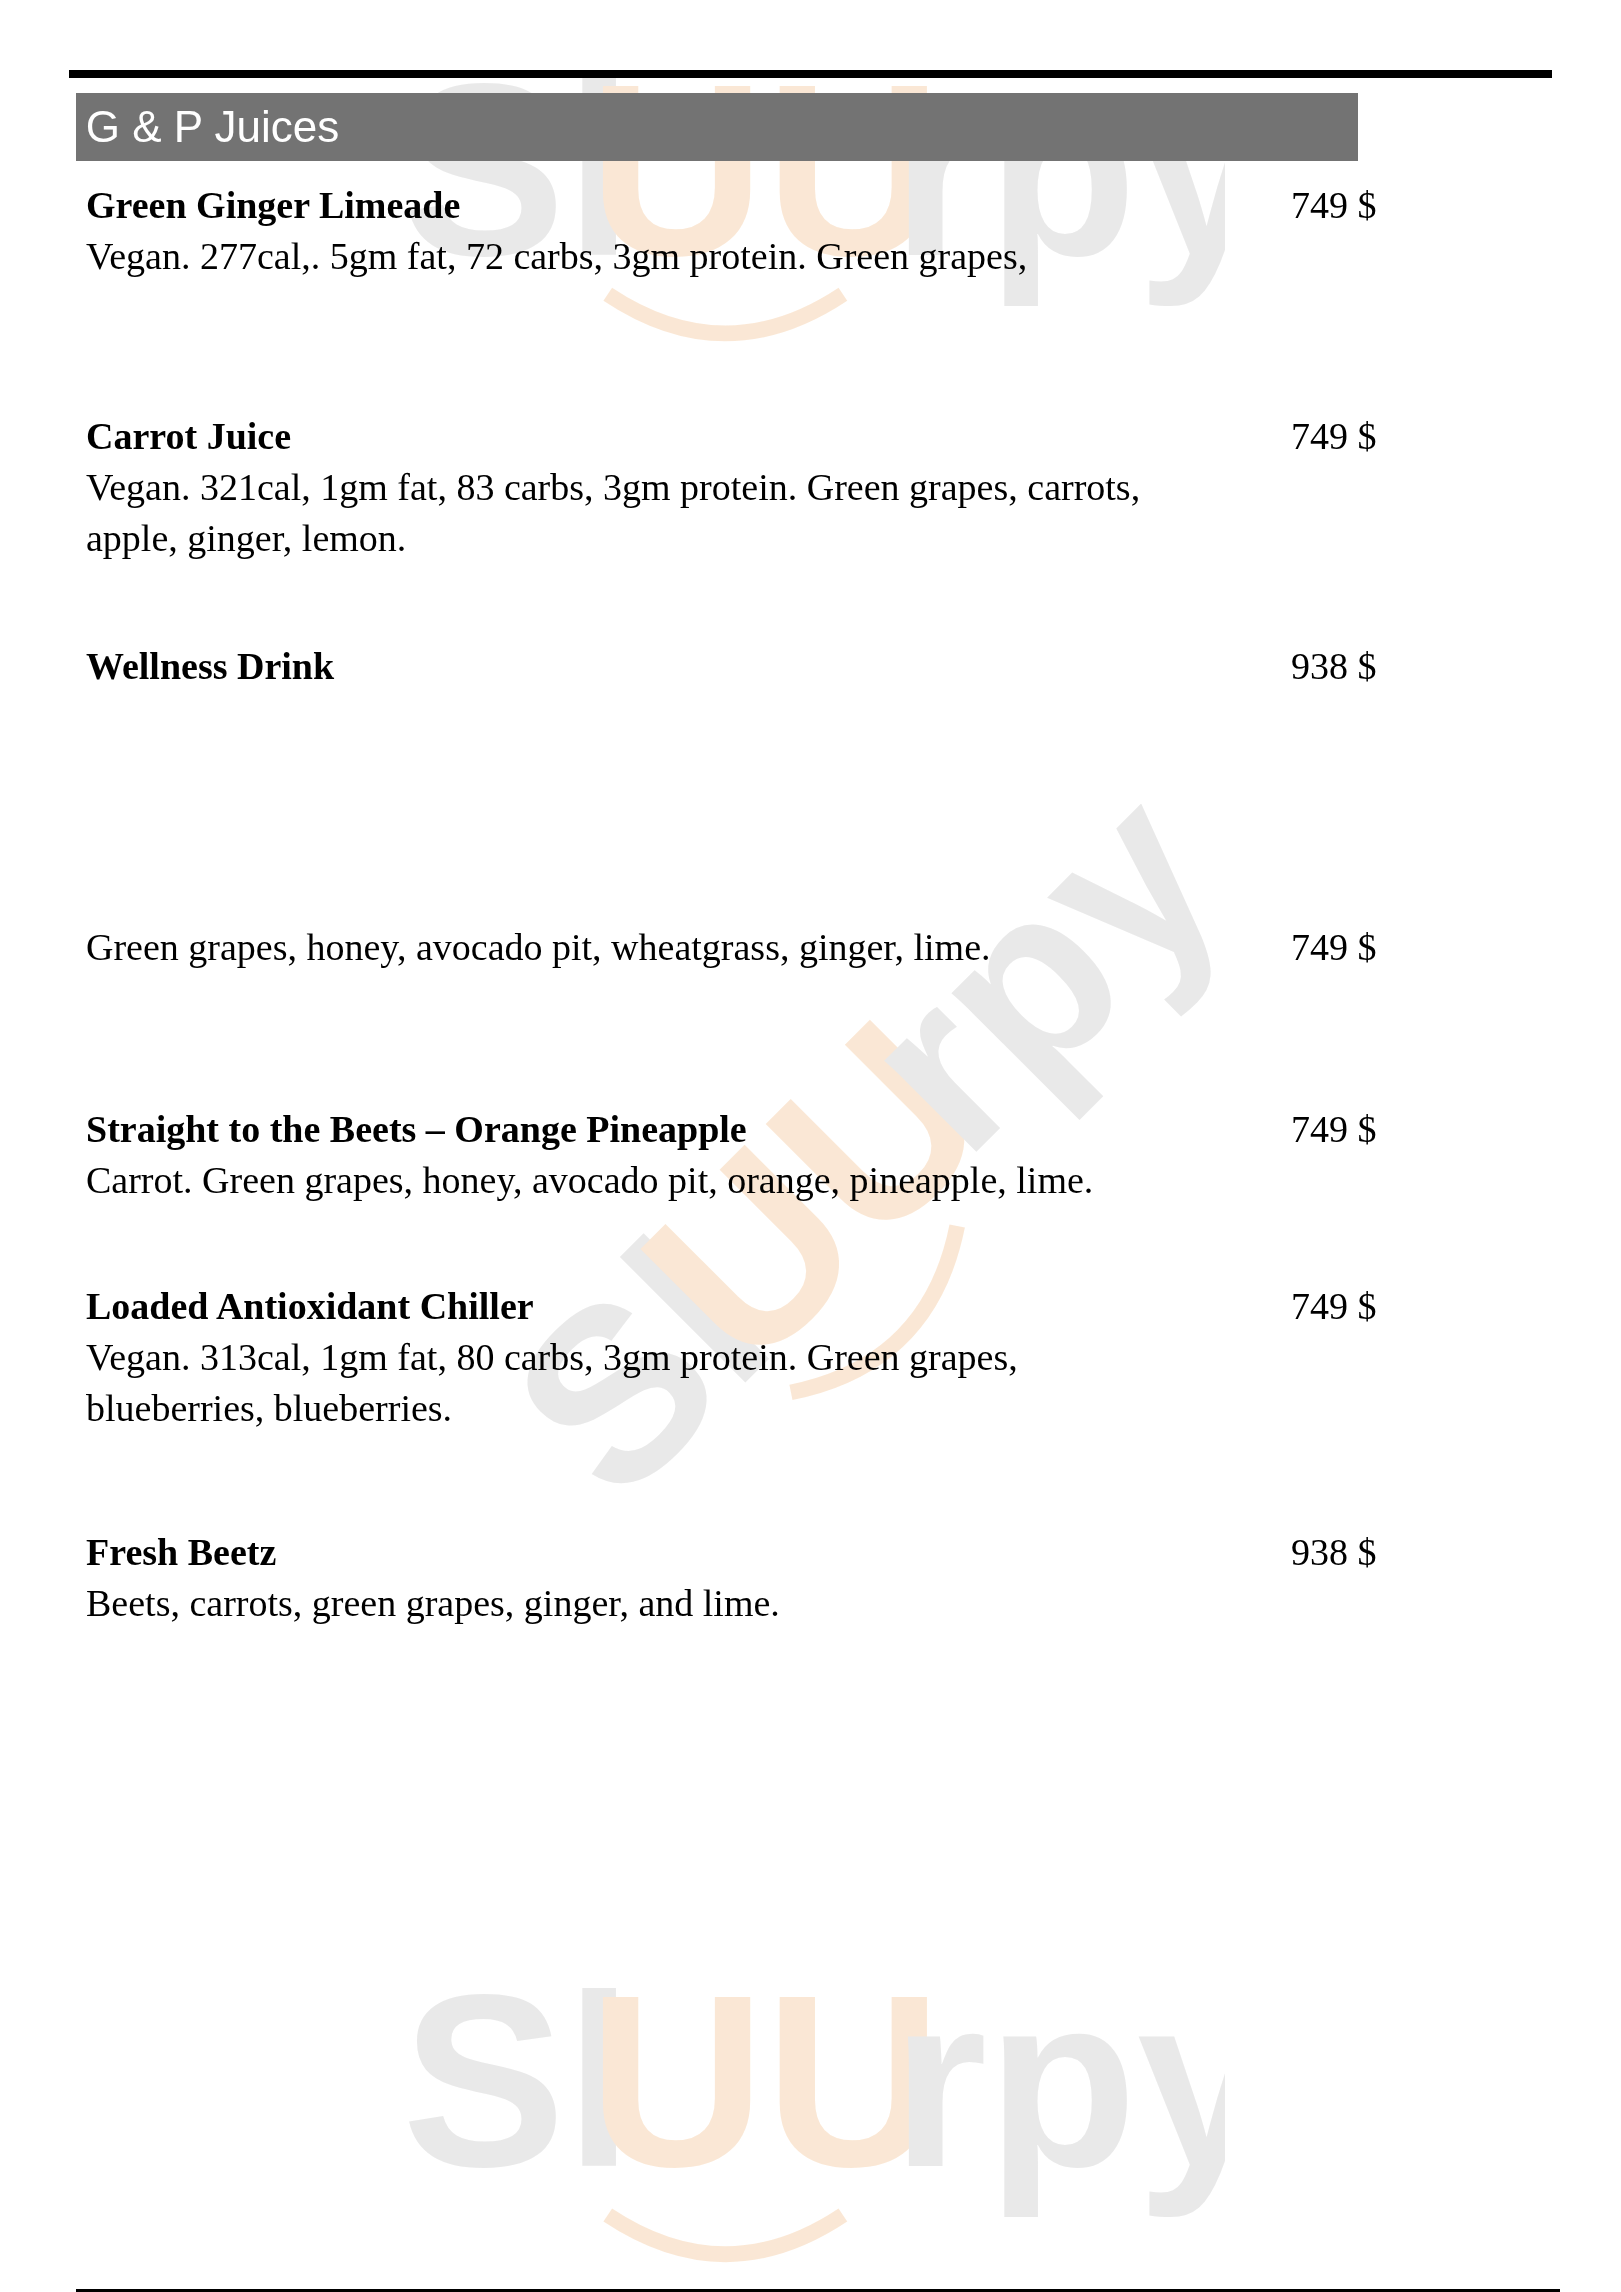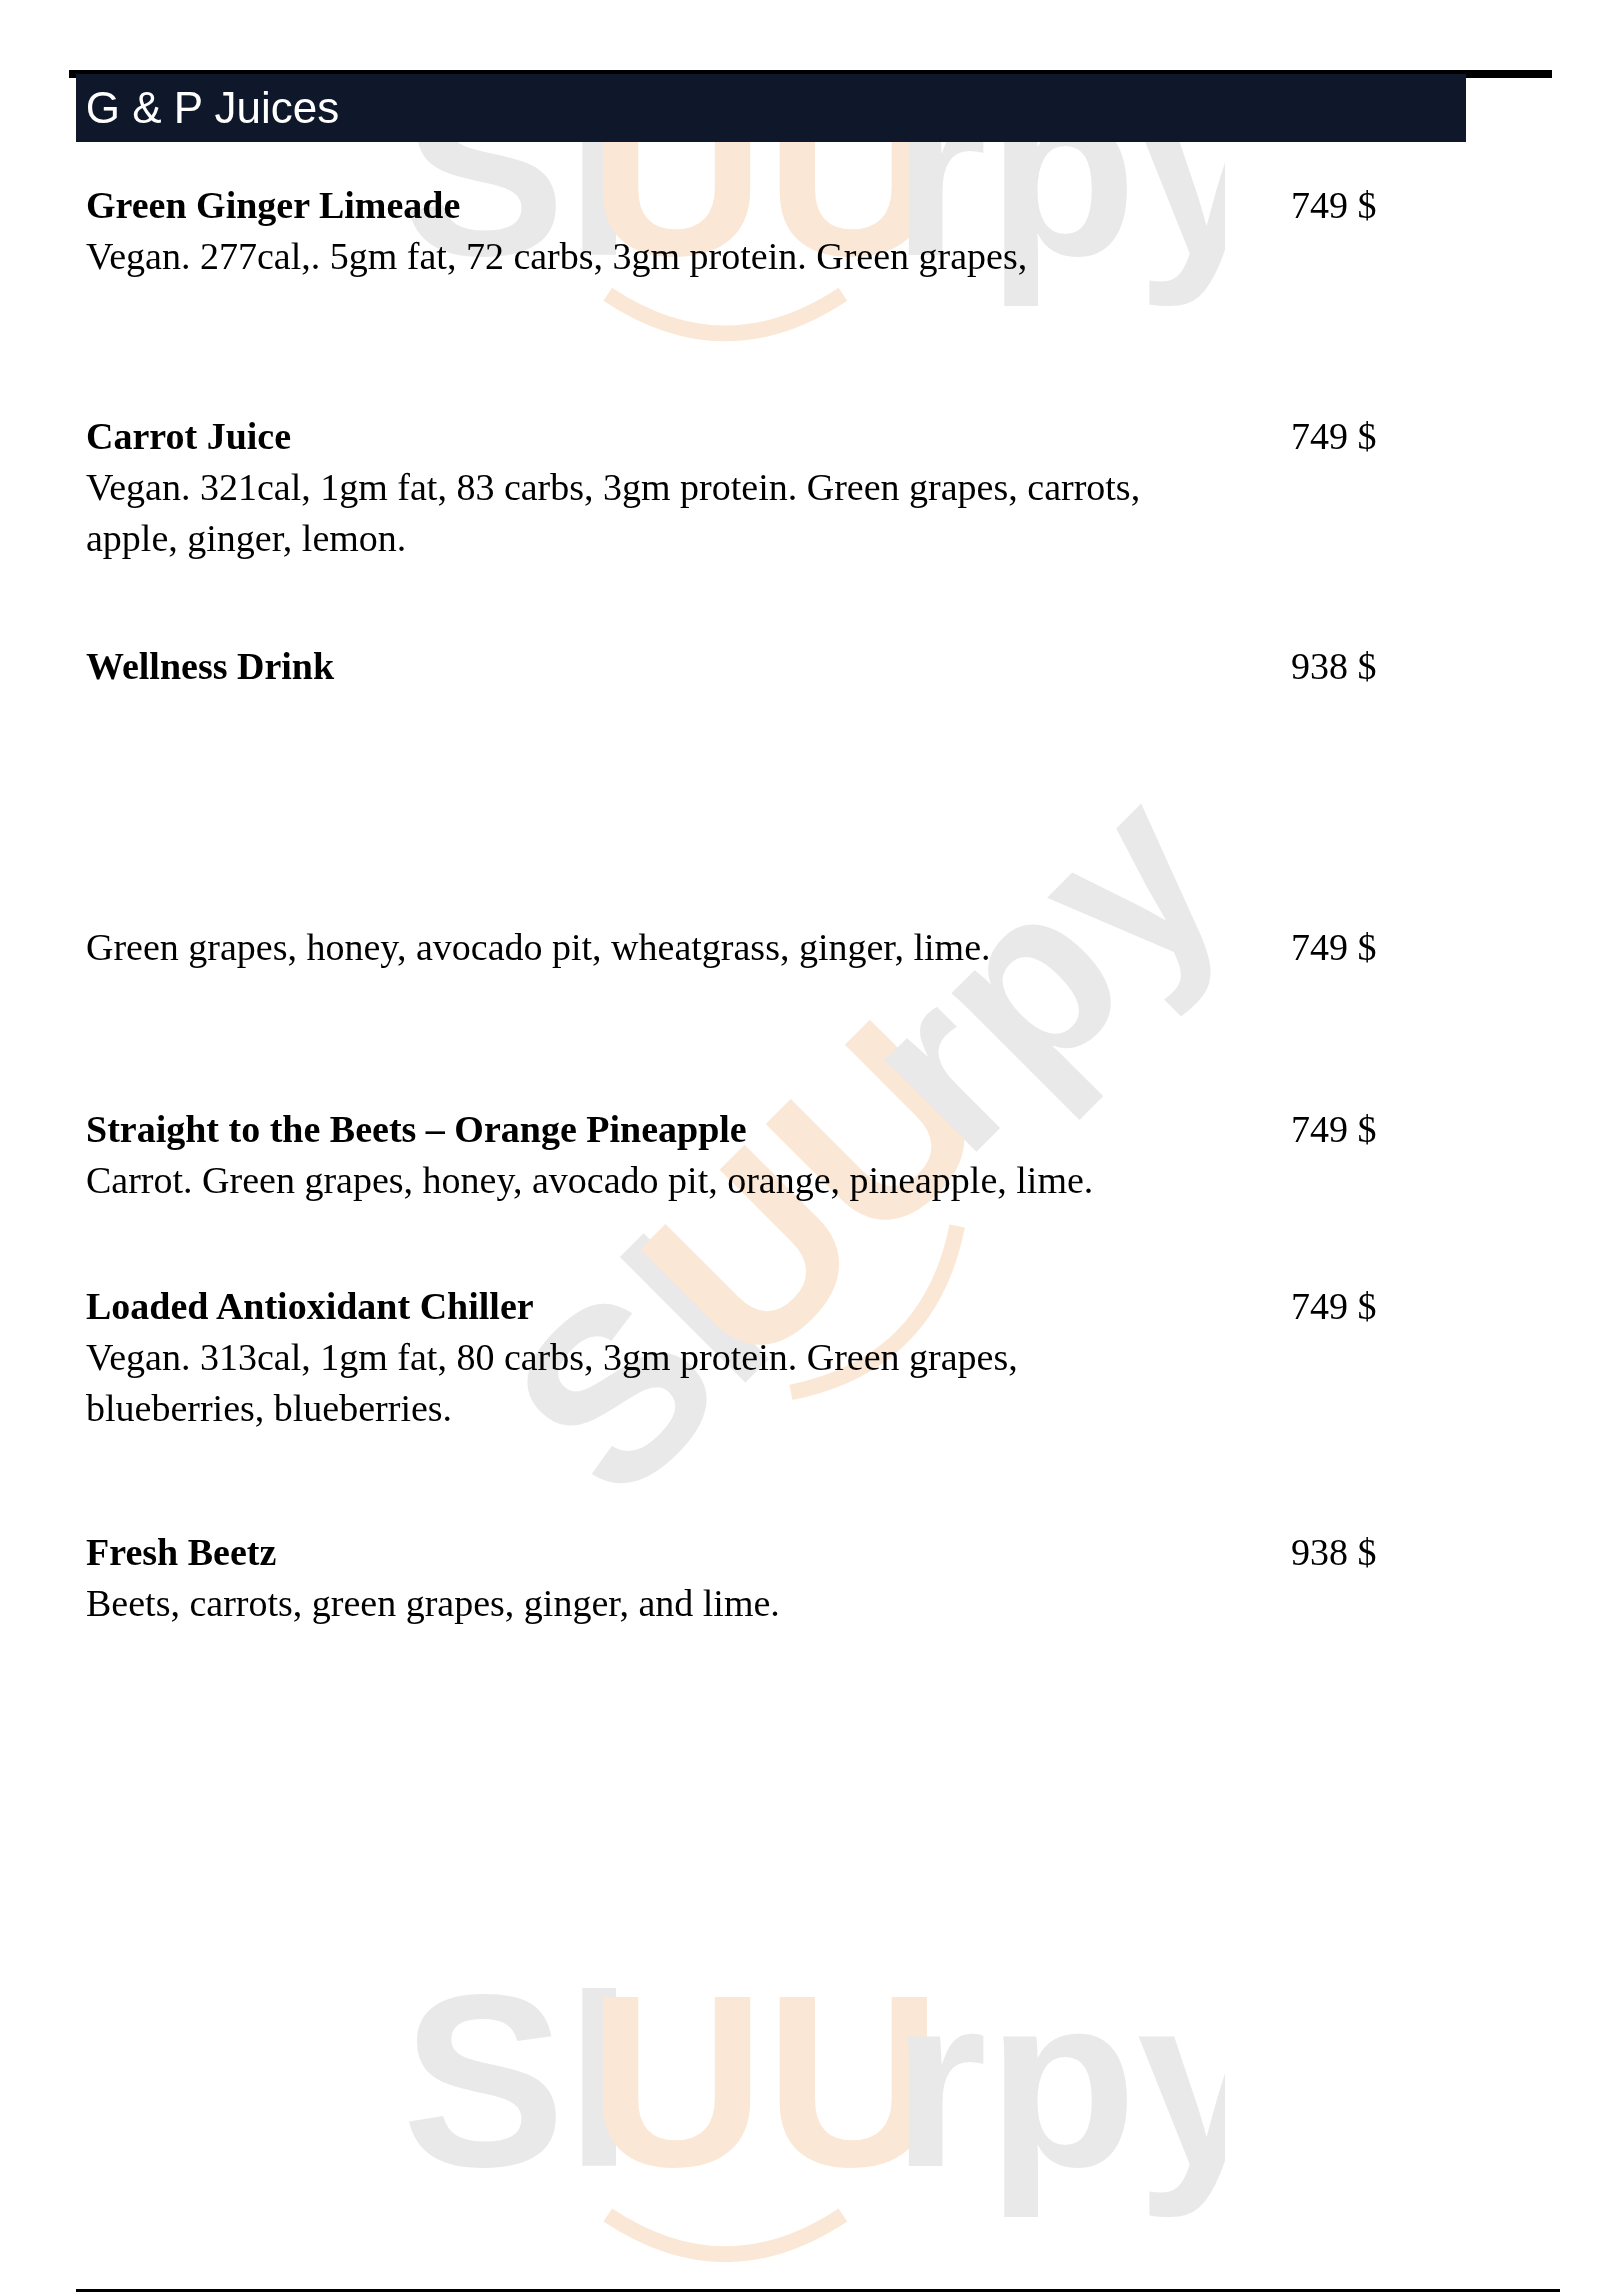--- a/index.html
+++ b/index.html
@@ -4,22 +4,22 @@
 <style>
   html, body { margin: 0; padding: 0; }
   body {
     width: 1621px; height: 2293px; position: relative; overflow: hidden;
     background: #ffffff;
   }
   .top-rule {
     position: absolute; left: 69px; top: 70px; width: 1483px; height: 7.8px; background: #000;
   }
   .header-bar {
-    position: absolute; left: 76px; top: 74px; width: 1390px; height: 68px;
-    background: #0f172a;
+    position: absolute; left: 76px; top: 93px; width: 1282px; height: 68px;
+    background: #737373;
   }
   .header-title {
     position: absolute; left: 9.8px; top: 3.9px;
     font-family: "Liberation Sans", sans-serif; font-size: 44px; line-height: 59px;
     color: #ffffff; white-space: nowrap;
   }
   .bottom-rule {
     position: absolute; left: 76px; top: 2289px; width: 1484px; height: 2.9px; background: #000;
   }
   .watermark {

